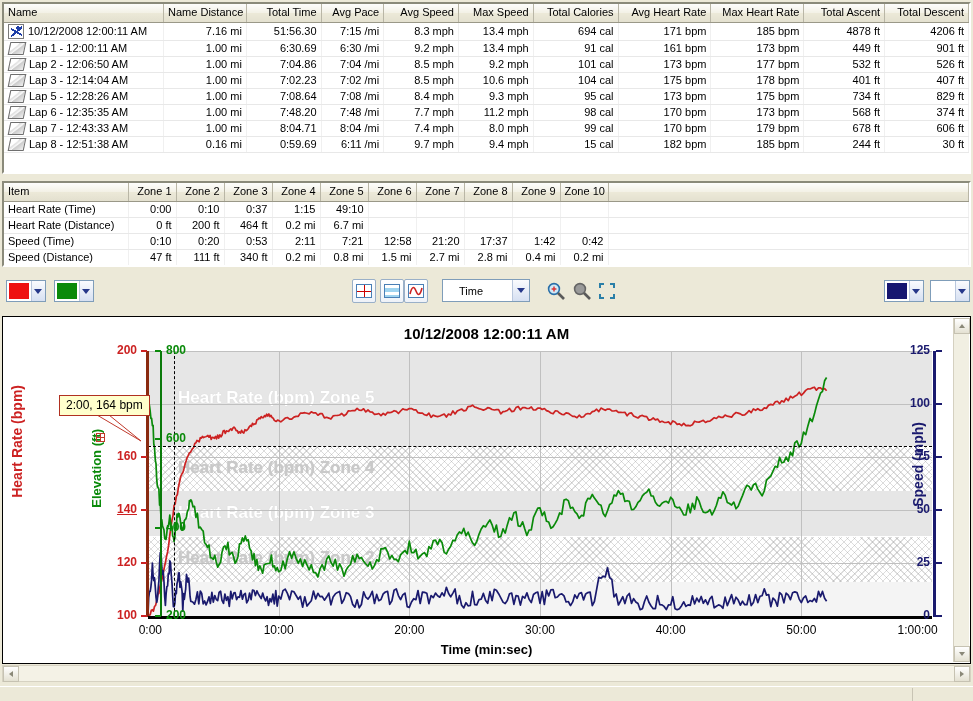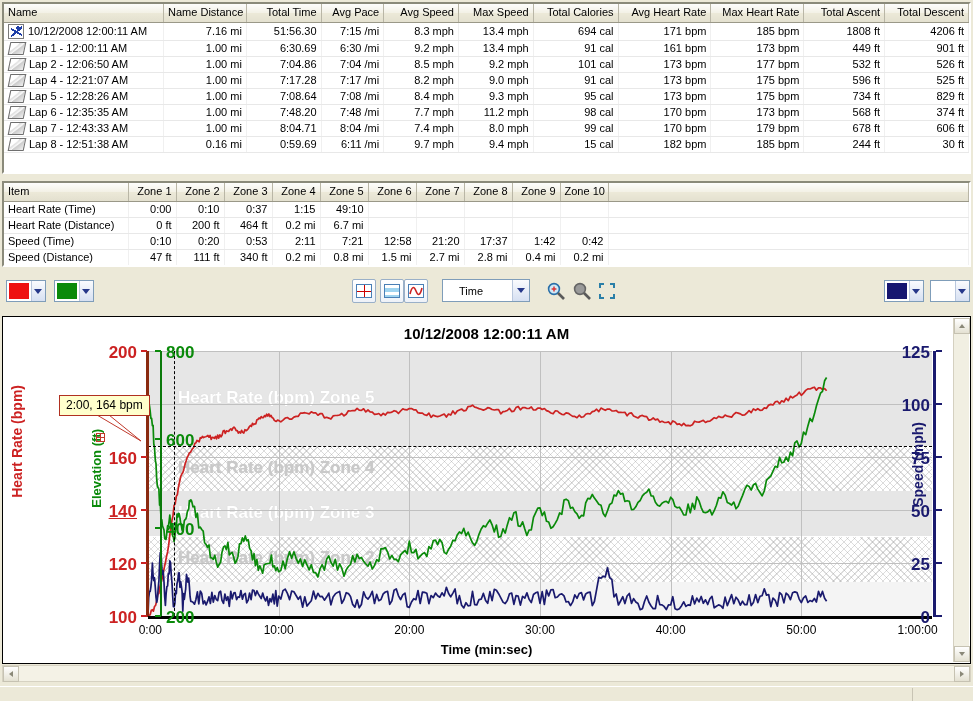--- a/index.html
+++ b/index.html
@@ -182,21 +182,21 @@
   }
   .axis-right {
     position: absolute; right: 34px; top: 34px; width: 3px; height: 266px;
     background: #1a1a6e;
   }
   .axis-bottom {
     position: absolute; left: 145px; top: 299px; width: 784px; height: 3px;
     background: #000;
   }
 
-  .tick-lbl { position: absolute; font-size: 17px; font-weight: bold; white-space: nowrap; }
+  .tick-lbl { position: absolute; font-size: 12px; font-weight: bold; white-space: nowrap; }
   .tick-hr  { color: #cc2222; right: 0; text-align: right; }
   .tick-el  { color: #0a8a0a; }
   .tick-sp  { color: #1a1a6e; }
   .tick-x   { color: #000; font-weight: normal; font-size: 12px; }
 
   .tick-mark { position: absolute; height: 2px; }
 
   .ax-title {
     position: absolute; font-size: 14px; font-weight: bold;
     writing-mode: vertical-rl; transform: rotate(180deg);
@@ -305,21 +305,21 @@
               </span>
             </td>
             <td>7.16 mi</td>
             <td>51:56.30</td>
             <td>7:15 /mi</td>
             <td>8.3 mph</td>
             <td>13.4 mph</td>
             <td>694 cal</td>
             <td>171 bpm</td>
             <td>185 bpm</td>
-            <td>1808 ft</td>
+            <td>4878 ft</td>
             <td>4206 ft</td>
           </tr>
           <tr>
             <td class="left">
               <span class="name-cell">
                 <span class="ic ic-lap"></span>
                 <span>Lap 1 - 12:00:11 AM</span>
               </span>
             </td>
             <td>1.00 mi</td>
@@ -348,33 +348,33 @@
             <td>101 cal</td>
             <td>173 bpm</td>
             <td>177 bpm</td>
             <td>532 ft</td>
             <td>526 ft</td>
           </tr>
           <tr>
             <td class="left">
               <span class="name-cell">
                 <span class="ic ic-lap"></span>
-                <span>Lap 4 - 12:21:07 AM</span>
+                <span>Lap 3 - 12:14:04 AM</span>
               </span>
             </td>
             <td>1.00 mi</td>
-            <td>7:17.28</td>
-            <td>7:17 /mi</td>
-            <td>8.2 mph</td>
-            <td>9.0 mph</td>
-            <td>91 cal</td>
-            <td>173 bpm</td>
+            <td>7:02.23</td>
+            <td>7:02 /mi</td>
+            <td>8.5 mph</td>
+            <td>10.6 mph</td>
+            <td>104 cal</td>
             <td>175 bpm</td>
-            <td>596 ft</td>
-            <td>525 ft</td>
+            <td>178 bpm</td>
+            <td>401 ft</td>
+            <td>407 ft</td>
           </tr>
           <tr>
             <td class="left">
               <span class="name-cell">
                 <span class="ic ic-lap"></span>
                 <span>Lap 5 - 12:28:26 AM</span>
               </span>
             </td>
             <td>1.00 mi</td>
             <td>7:08.64</td>

